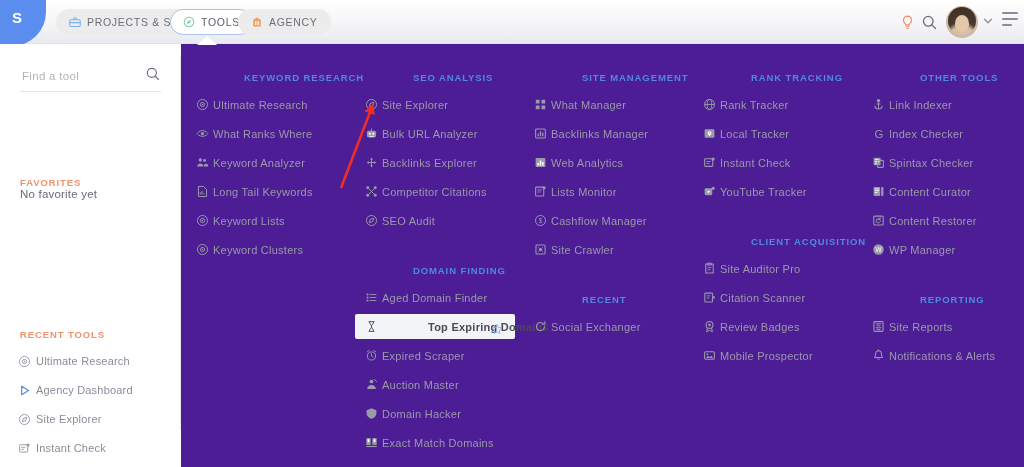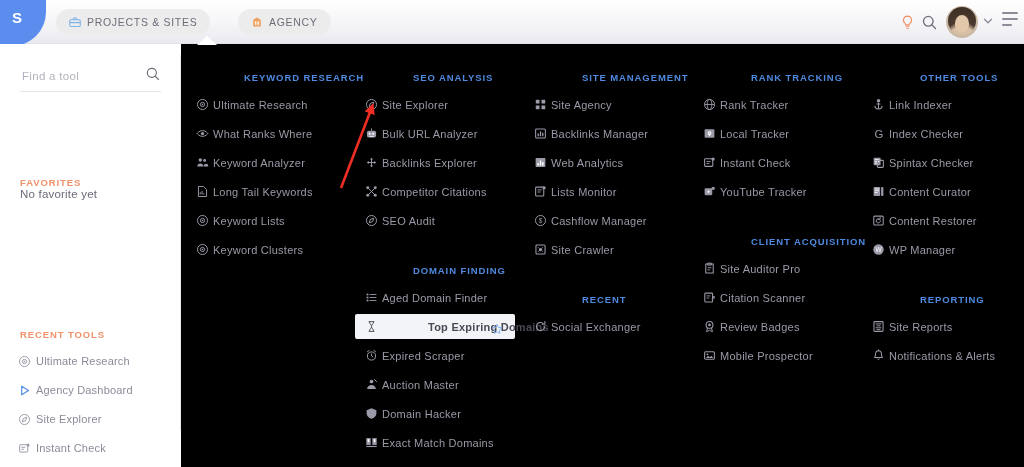--- a/index.html
+++ b/index.html
@@ -117,21 +117,21 @@
   }
   #ico-menu i:nth-child(1){ width:16px; }
   #ico-menu i:nth-child(2){ width:16px; }
   #ico-menu i:nth-child(3){ width:10px; }
 
   
   #panel {
     position: absolute;
     left: 0; top: 44px;
     width: 1024px; height: 423px;
-    background: #000000;
+    background: #4c1d95;
   }
 
   
   #sidebar {
     position: absolute;
     left: 0; top: 0;
     width: 181px; height: 423px;
     background: #ffffff;
   }
   #sidebar-divider {
@@ -283,20 +283,29 @@
       <span class="ticon">
         <svg width="12" height="12" viewBox="0 0 16 16">
           <rect x="1" y="5" width="14" height="9" rx="1.5" fill="none" stroke="#7fb1ea" stroke-width="1.4"></rect>
           <path d="M6 5V3.6A1 1 0 0 1 7 2.6h2a1 1 0 0 1 1 1V5" fill="none" stroke="#7fb1ea" stroke-width="1.4"></path>
           <rect x="1" y="8" width="14" height="1.6" fill="#7fb1ea"></rect>
         </svg>
       </span>
       <span>PROJECTS &amp; SITES</span>
     </div>
 
+    <div class="tab active" id="tab-tools">
+      <span class="ticon">
+        <svg width="12" height="12" viewBox="0 0 16 16">
+          <circle cx="8" cy="8" r="6.4" fill="none" stroke="#7ccfa6" stroke-width="1.4"></circle>
+          <path d="M10.7 5.3 6.7 6.7 5.3 10.7 9.3 9.3z" fill="#7ccfa6"></path>
+        </svg>
+      </span>
+      <span>TOOLS</span>
+    </div>
 
     <div class="tab" id="tab-agency">
       <span class="ticon">
         <svg width="12" height="12" viewBox="0 0 16 16">
           <path d="M3 14V5l5-3 5 3v9z" fill="#f0a15e"></path>
           <rect x="5.4" y="7" width="1.1" height="5" fill="#fff"></rect>
           <rect x="7.5" y="7" width="1.1" height="5" fill="#fff"></rect>
           <rect x="9.6" y="7" width="1.1" height="5" fill="#fff"></rect>
         </svg>
       </span>
@@ -612,21 +621,21 @@
 
       <div class="tool-item" style="top:48px">
         <span class="ti-icon">
           <svg width="13" height="13" viewBox="0 0 16 16">
               <rect x="2.2" y="2.2" width="4.6" height="4.6" fill="currentColor"></rect>
               <rect x="9.2" y="2.2" width="4.6" height="4.6" fill="currentColor"></rect>
               <rect x="2.2" y="9.2" width="4.6" height="4.6" fill="currentColor"></rect>
               <rect x="9.2" y="9.2" width="4.6" height="4.6" fill="currentColor"></rect>
             </svg>
         </span>
-        <span class="ti-label">Site Agency</span>
+        <span class="ti-label">What Manager</span>
       </div>
 
       <div class="tool-item" style="top:77px">
         <span class="ti-icon">
           <svg width="13" height="13" viewBox="0 0 16 16">
               <rect x="2" y="2.4" width="12" height="11.2" rx="1.2" fill="none" stroke="currentColor" stroke-width="1.3"></rect>
               <rect x="4.4" y="8" width="1.6" height="3.4" fill="currentColor"></rect>
               <rect x="7.2" y="5.4" width="1.6" height="6" fill="currentColor"></rect>
               <rect x="10" y="7" width="1.6" height="4.4" fill="currentColor"></rect>
             </svg>

